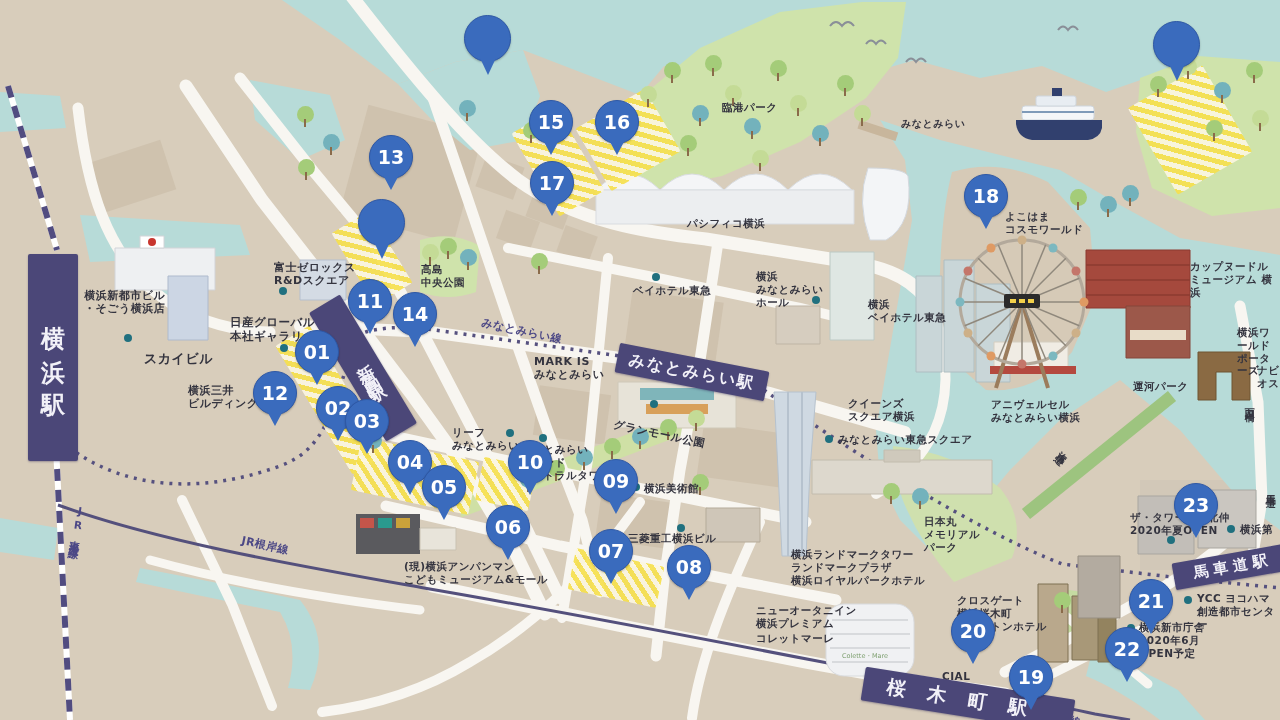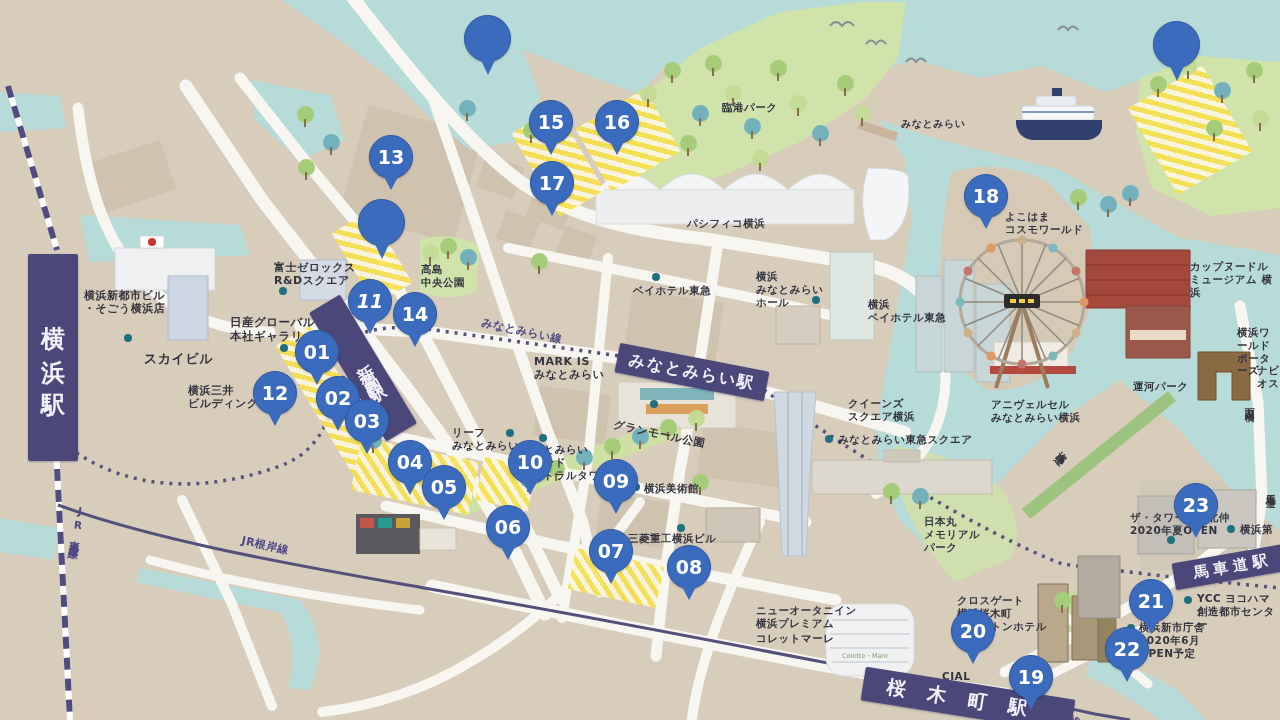--- a/index.html
+++ b/index.html
@@ -293,21 +293,21 @@
       <div class="dot" style="left: 539px; top: 434px;"></div>
       <div class="dot" style="left: 632px; top: 483px;"></div>
       <div class="dot" style="left: 677px; top: 524px;"></div>
       <div class="dot" style="left: 812px; top: 296px;"></div>
       <div class="dot" style="left: 825px; top: 435px;"></div>
       <div class="dot" style="left: 930px; top: 685px;"></div>
       <div class="dot" style="left: 1184px; top: 596px;"></div>
       <div class="dot" style="left: 1127px; top: 624px;"></div>
       <div class="dot" style="left: 1167px; top: 536px;"></div>
       <div class="dot" style="left: 1227px; top: 525px;"></div>
-      <div class="lbl" style="left: 84px; top: 289px; font-size: 11px;">横浜新都市ビル
+      <div class="lbl" style="left: 84px; top: 289px; font-size: 11px; text-align: center;">横浜新都市ビル
 ・そごう横浜店</div>
       <div class="lbl" style="left: 144px; top: 351px; font-size: 13px;">スカイビル</div>
       <div class="lbl" style="left: 230px; top: 315px; font-size: 11.5px;">日産グローバル
 本社ギャラリー</div>
       <div class="lbl" style="left: 274px; top: 261px; font-size: 11px;">富士ゼロックス
 R&amp;Dスクエア</div>
       <div class="lbl" style="left: 188px; top: 384px; font-size: 11px;">横浜三井
 ビルディング</div>
       <div class="lbl" style="left: 421px; top: 263px; font-size: 10.5px;">高島
 中央公園</div>
@@ -316,20 +316,22 @@
       <div class="lbl" style="left: 534px; top: 355px; font-size: 11px;">MARK IS
 みなとみらい</div>
       <div class="lbl" style="left: 452px; top: 426px; font-size: 10.5px;">リーフ
 みなとみらい</div>
       <div class="lbl" style="left: 521px; top: 443px; font-size: 10.5px;">みなとみらい
 グランド
 セントラルタワー</div>
       <div class="lbl" style="left: 615px; top: 418px; font-size: 11px; transform: rotate(12deg);">グランモール公園</div>
       <div class="lbl" style="left: 644px; top: 482px; font-size: 10.5px;">横浜美術館</div>
       <div class="lbl" style="left: 628px; top: 532px; font-size: 10.5px;">三菱重工横浜ビル</div>
+      <div class="lbl" style="left: 404px; top: 560px; font-size: 10.5px;">(現)横浜アンパンマン
+こどもミュージアム&amp;モール</div>
       <div class="lbl rail" style="left: 243px; top: 534px; font-size: 11px; transform: rotate(12deg);">JR根岸線</div>
       <div class="lbl" style="left: 722px; top: 101px; font-size: 10.5px;">臨港パーク</div>
       <div class="lbl" style="left: 901px; top: 118px; font-size: 10px;">みなとみらい</div>
       <div class="lbl" style="left: 687px; top: 217px; font-size: 10.5px;">パシフィコ横浜</div>
       <div class="lbl" style="left: 1005px; top: 210px; font-size: 10.5px;">よこはま
 コスモワールド</div>
       <div class="lbl" style="left: 1190px; top: 260px; font-size: 10.5px;">カップヌードル
 ミュージアム 横浜</div>
       <div class="lbl" style="left: 756px; top: 270px; font-size: 10.5px;">横浜
 みなとみらい
@@ -343,20 +345,23 @@
 みなとみらい横浜</div>
       <div class="lbl" style="left: 1133px; top: 380px; font-size: 10.5px;">運河パーク</div>
       <div class="lbl" style="left: 1237px; top: 326px; font-size: 10.5px;">横浜ワールド
 ポーターズ</div>
       <div class="lbl" style="left: 1257px; top: 364px; font-size: 10.5px;">ナビオス</div>
       <div class="lbl vert" style="left: 1243px; top: 400px; font-size: 10px;">万国橋</div>
       <div class="lbl vert" style="left: 1066px; top: 443px; font-size: 10px; transform: rotate(42deg);">汽車道</div>
       <div class="lbl" style="left: 924px; top: 515px; font-size: 10.5px;">日本丸
 メモリアル
 パーク</div>
+      <div class="lbl" style="left: 791px; top: 548px; font-size: 10.5px;">横浜ランドマークタワー
+ランドマークプラザ
+横浜ロイヤルパークホテル</div>
       <div class="lbl" style="left: 756px; top: 604px; font-size: 10.5px;">ニューオータニイン
 横浜プレミアム</div>
       <div class="lbl" style="left: 756px; top: 632px; font-size: 10.5px;">コレットマーレ</div>
       <div class="lbl sign" style="left: 842px; top: 653px; font-size: 6.5px;">Colette・Mare</div>
       <div class="lbl" style="left: 957px; top: 594px; font-size: 10.5px;">クロスゲート
 横浜桜木町
 ワシントンホテル</div>
       <div class="lbl" style="left: 942px; top: 670px; font-size: 10.5px;">CIAL
 桜木町</div>
       <div class="lbl" style="left: 1197px; top: 592px; font-size: 10.5px;">YCC ヨコハマ
@@ -384,21 +389,21 @@
         <i class="t" style="top:43px;border-top-width:17px;"></i>
       </div>
       <div class="pin" style="left: 1153px; top: 21px; width: 47px; height: 47px;">
         <span class="c"></span>
         <i class="t" style="top:43px;border-top-width:17px;"></i>
       </div>
       <div class="marker" style="left: 295px; top: 330px; width: 44px; height: 44px;">
         <span class="c">01</span>
         <i class="t" style="top: 40px;"></i>
       </div>
-      <div class="marker" style="left: 316px; top: 376px; width: 44px; height: 44px;">
+      <div class="marker" style="left: 316px; top: 386px; width: 44px; height: 44px;">
         <span class="c">02</span>
         <i class="t" style="top: 40px;"></i>
       </div>
       <div class="marker" style="left: 345px; top: 399px; width: 44px; height: 44px;">
         <span class="c">03</span>
         <i class="t" style="top: 40px;"></i>
       </div>
       <div class="marker" style="left: 388px; top: 440px; width: 44px; height: 44px;">
         <span class="c">04</span>
         <i class="t" style="top: 40px;"></i>
@@ -420,21 +425,21 @@
         <i class="t" style="top: 40px;"></i>
       </div>
       <div class="marker" style="left: 594px; top: 459px; width: 44px; height: 44px;">
         <span class="c">09</span>
         <i class="t" style="top: 40px;"></i>
       </div>
       <div class="marker" style="left: 508px; top: 440px; width: 44px; height: 44px;">
         <span class="c">10</span>
         <i class="t" style="top: 40px;"></i>
       </div>
-      <div class="marker" style="left: 348px; top: 279px; width: 44px; height: 44px; font-style: italic;">
+      <div class="marker" style="left: 348px; top: 279px; width: 44px; height: 44px;">
         <span class="c">11</span>
         <i class="t" style="top: 40px;"></i>
       </div>
       <div class="marker" style="left: 253px; top: 371px; width: 44px; height: 44px;">
         <span class="c">12</span>
         <i class="t" style="top: 40px;"></i>
       </div>
       <div class="marker" style="left: 369px; top: 135px; width: 44px; height: 44px;">
         <span class="c">13</span>
         <i class="t" style="top: 40px;"></i>

